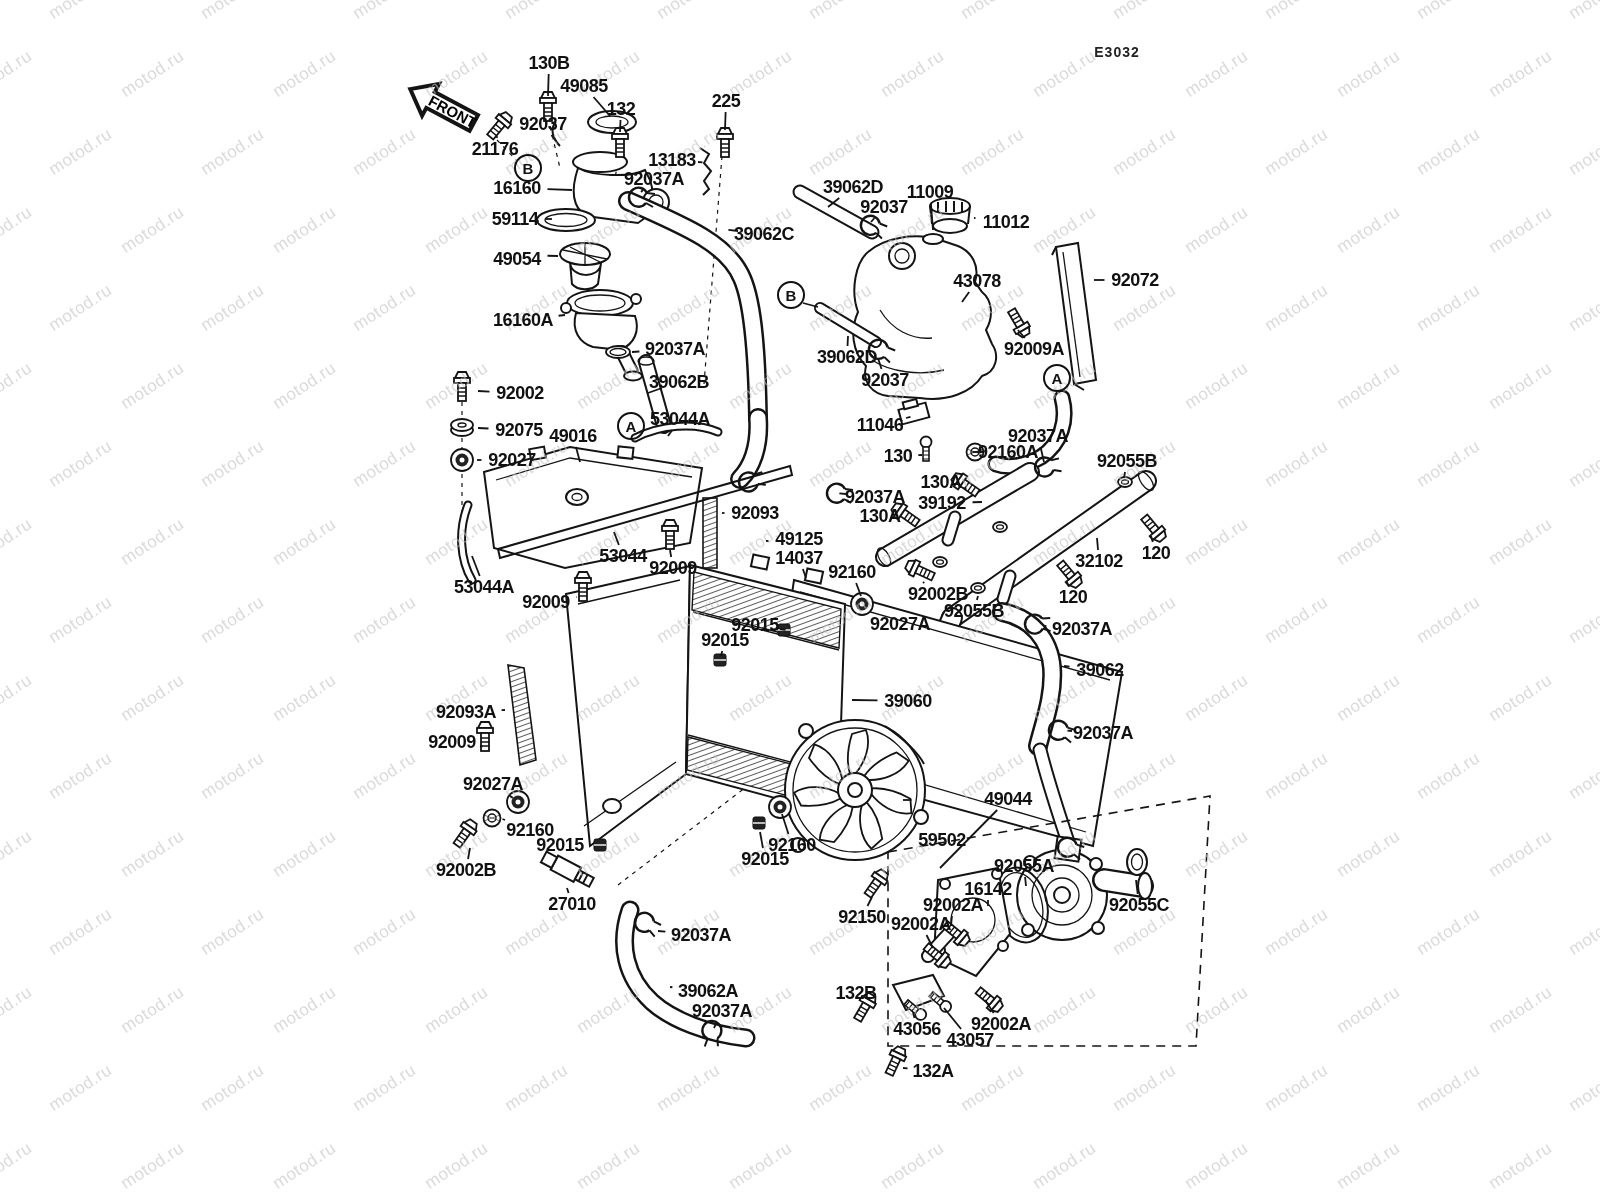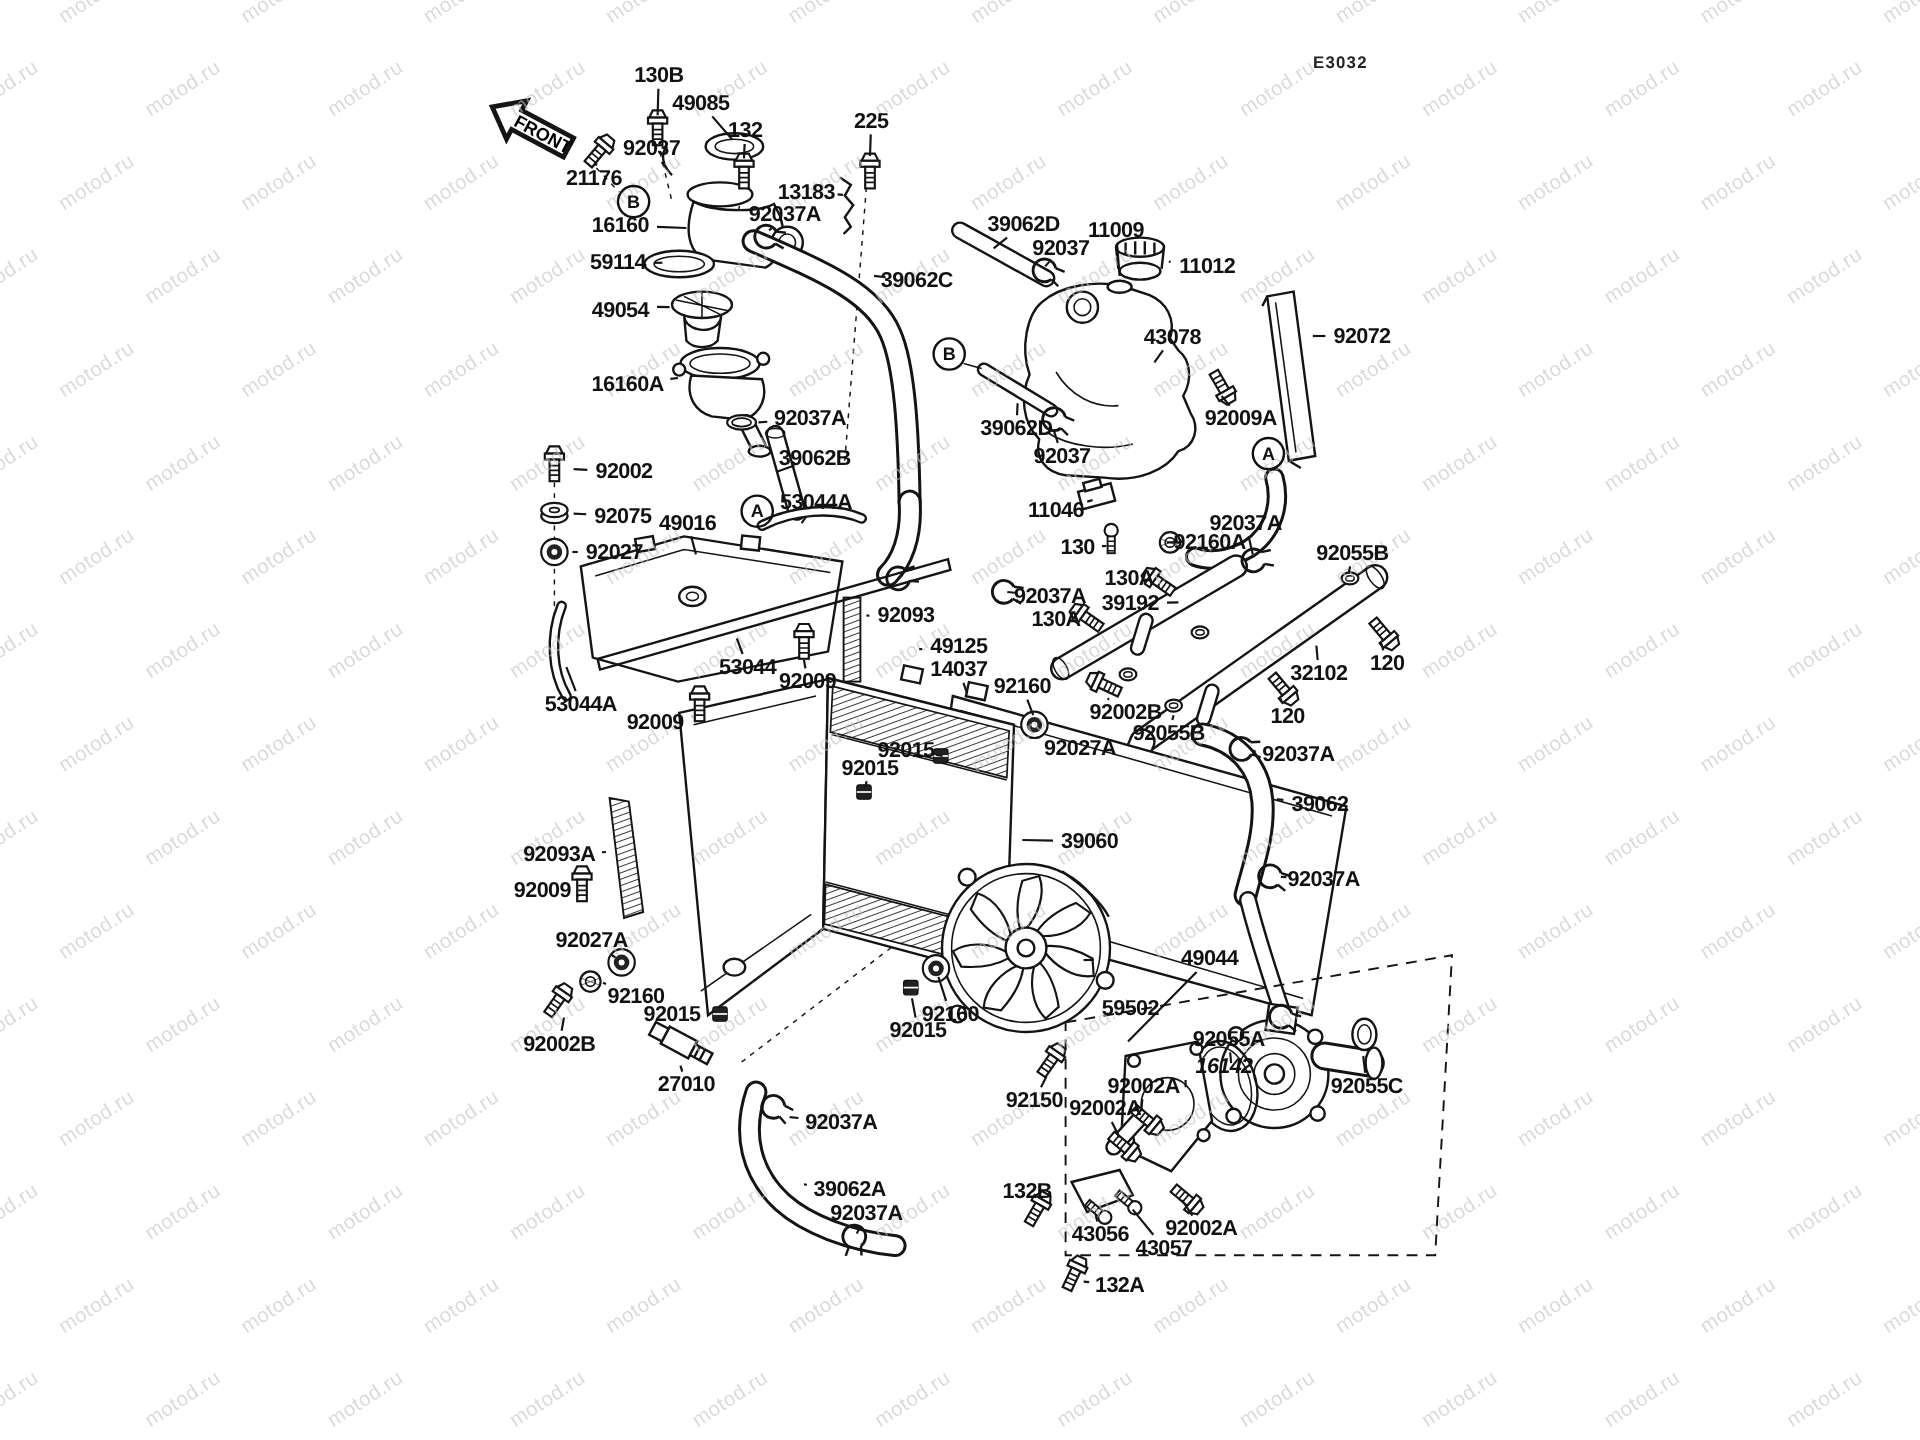--- a/index.html
+++ b/index.html
@@ -678,21 +678,21 @@
       <div class="part-label" style="left: 942px; top: 840px;">59502</div>
       <div class="part-label" style="left: 1008px; top: 799px;">49044</div>
       <div class="part-label" style="left: 792px; top: 845px;">92160</div>
       <div class="part-label" style="left: 765px; top: 859px;">92015</div>
       <div class="part-label" style="left: 701px; top: 935px;">92037A</div>
       <div class="part-label" style="left: 708px; top: 991px;">39062A</div>
       <div class="part-label" style="left: 722px; top: 1011px;">92037A</div>
       <div class="part-label" style="left: 862px; top: 917px;">92150</div>
       <div class="part-label" style="left: 953px; top: 905px;">92002A</div>
       <div class="part-label" style="left: 921px; top: 924px;">92002A</div>
-      <div class="part-label" style="left: 1020px; top: 889px; font-style: italic;">16142</div>
+      <div class="part-label" style="left: 988px; top: 889px;">16142</div>
       <div class="part-label" style="left: 1024px; top: 866px;">92055A</div>
       <div class="part-label" style="left: 1139px; top: 905px;">92055C</div>
       <div class="part-label" style="left: 856px; top: 993px;">132B</div>
       <div class="part-label" style="left: 917px; top: 1029px;">43056</div>
       <div class="part-label" style="left: 970px; top: 1040px;">43057</div>
       <div class="part-label" style="left: 1001px; top: 1024px;">92002A</div>
       <div class="part-label" style="left: 933px; top: 1071px;">132A</div>
       <div class="marker" style="left: 631px; top: 426px;">A</div>
       <div class="marker" style="left: 1057px; top: 378px;">A</div>
       <div class="marker" style="left: 528px; top: 168px;">B</div>

